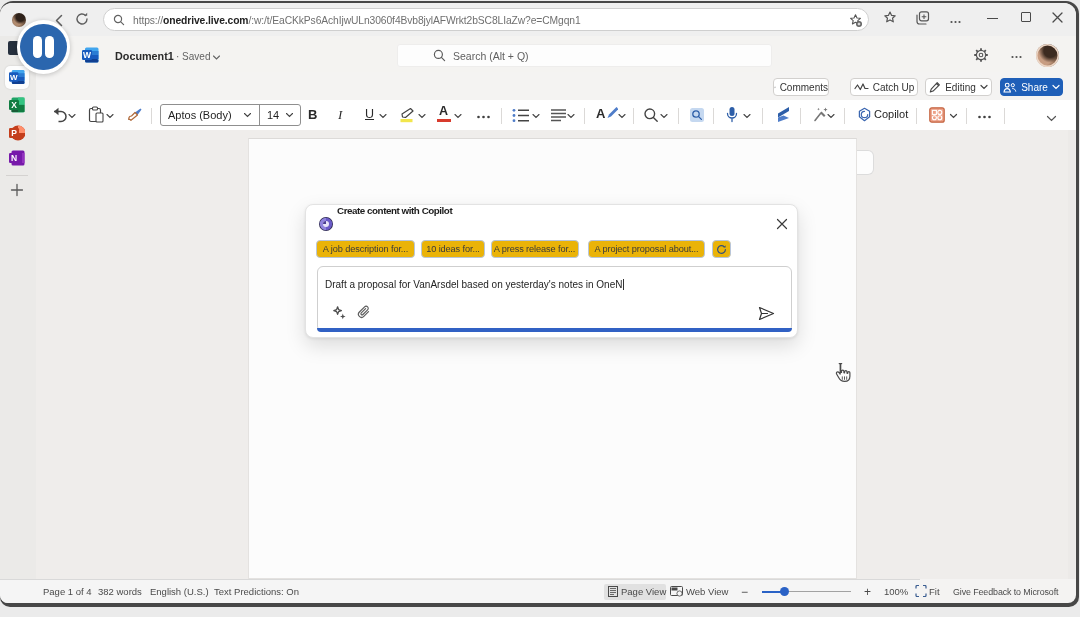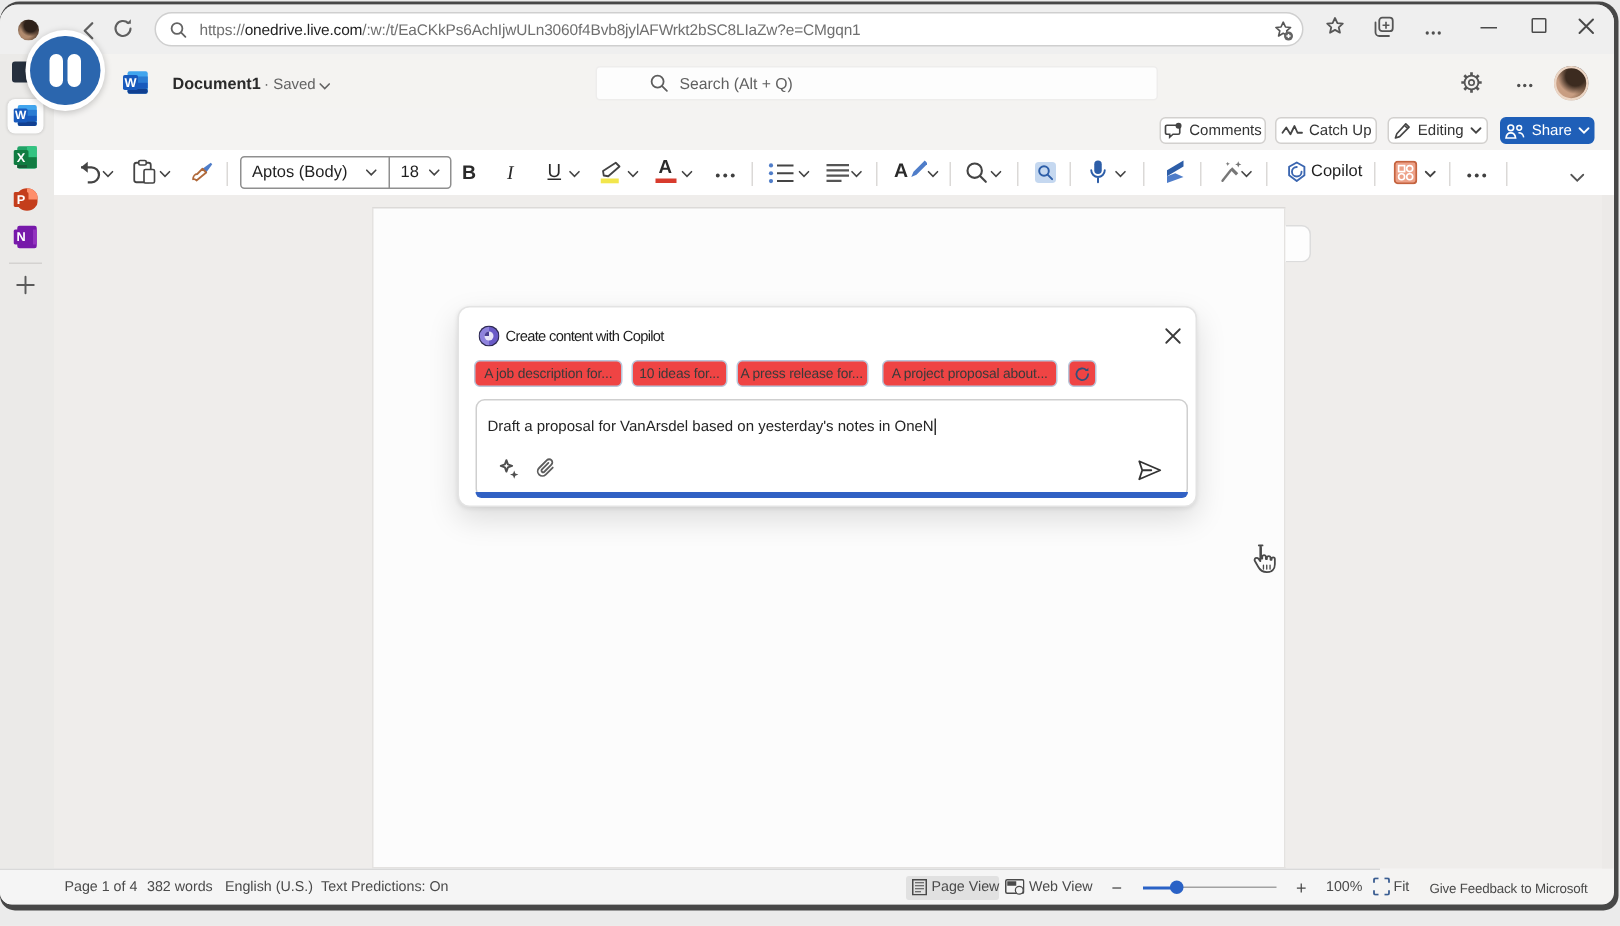--- a/index.html
+++ b/index.html
@@ -14,21 +14,21 @@
 #tabs{position:absolute;left:0;top:69px;width:1076px;height:28px;background:#f4f3f1}
 #toolbar{position:absolute;left:36px;top:97px;width:1040px;height:30px;background:#fff}
 #canvas{position:absolute;left:36px;top:127px;width:1040px;height:449px;background:#efedeb}
 #sidebar{position:absolute;left:0;top:33px;width:36px;height:543px;background:#ebeae8}
 #page{position:absolute;left:248px;top:135px;width:609px;height:441px;background:#fcfcfc;border:1px solid #e4e2e0;border-top:1px solid #dcdad8}
 #sidetab{position:absolute;left:857px;top:147px;width:17px;height:25px;background:#fdfdfd;border:1px solid #dcdcdc;border-left:none;border-radius:0 6px 6px 0}
 #status{position:absolute;left:0;top:576px;width:920px;height:24px;background:#f5f5f5;border-top:1px solid #d9d9d9}
 .t{position:absolute;white-space:nowrap;color:#444}
 .tab{font-size:10.8px;letter-spacing:-.1px;color:#3f3f3f}
 .btn{position:absolute;top:75px;height:18px;border:1px solid #d2d0ce;border-radius:4px;background:#fff;font-size:10px;color:#333;display:flex;align-items:center;justify-content:center;gap:4px}
-.chip{position:absolute;top:35px;height:18px;border:1px solid #b9c6da;border-radius:4px;background:#ef4444;font-size:9.2px;letter-spacing:-.1px;color:#3a3a3a;display:flex;align-items:center;justify-content:center;white-space:nowrap;overflow:hidden}
+.chip{position:absolute;top:35px;height:18px;border:1px solid #b9c6da;border-radius:4px;background:#eab308;font-size:9.2px;letter-spacing:-.1px;color:#3a3a3a;display:flex;align-items:center;justify-content:center;white-space:nowrap;overflow:hidden}
 .vd{position:absolute;top:105px;width:1px;height:16px;background:#dbd9d7}
 .st{font-size:9.5px;color:#4a4a4a}
 </style></head>
 <body>
 <div id="frame"></div>
 <div id="win">
   <div id="chrome">
 
     <div class="abs" style="left:12px;top:10px;width:14px;height:14px;border-radius:50%;background:radial-gradient(circle at 60% 30%,#2e211a 0 32%,rgba(46,33,26,0) 55%),radial-gradient(circle at 38% 62%,#b08a6e 0 30%,#6e5340 60%,#3a291f 100%)"></div>
 
@@ -38,21 +38,21 @@
 
     <svg class="abs" style="left:74px;top:8px" width="16" height="16" viewBox="0 0 16 16">
         <path d="M13 8a5 5 0 1 1-1.5-3.6" fill="none" stroke="#5f5f5f" stroke-width="1.4" stroke-linecap="round"></path>
         <path d="M13.2 1.8v3h-3z" fill="#5f5f5f"></path>
       </svg>
     <div id="pill">
       <svg class="abs" style="left:9px;top:5px" width="12" height="12" viewBox="0 0 12 12">
           <circle cx="5" cy="5" r="3.6" fill="none" stroke="#636363" stroke-width="1.2"></circle>
           <path d="M7.8 7.8 10.6 10.6" stroke="#636363" stroke-width="1.2" stroke-linecap="round"></path>
         </svg>
-      <div class="t" style="left:29px;top:6px;font-size:10.3px;letter-spacing:-.1px;color:#6f6f6f">https://<b style="color:#222;font-weight:400">onedrive.live.com</b>/:w:/t/EaCKkPs6AchIjwULn3060f4Bvb8jylAFWrkt2bSC8LIaZw?e=CMgqn1</div>
+      <div class="t" style="left:29px;top:6px;font-size:10.3px;letter-spacing:-.1px;color:#6f6f6f">https://<b style="color:#222;font-weight:700">onedrive.live.com</b>/:w:/t/EaCKkPs6AchIjwULn3060f4Bvb8jylAFWrkt2bSC8LIaZw?e=CMgqn1</div>
 
       <svg class="abs" style="left:744px;top:4px" width="15" height="15" viewBox="0 0 15 15">
           <path d="M7.5 1.8 9 5l3.4.3-2.6 2.3.8 3.4-3.1-1.8-3.1 1.8.8-3.4L2.6 5.3 6 5z" fill="none" stroke="#565656" stroke-width="1.1" stroke-linejoin="round"></path>
           <circle cx="11" cy="11" r="3" fill="#636363"></circle>
           <path d="M11 9.6v2.8M9.6 11h2.8" stroke="#fff" stroke-width="1"></path>
         </svg>
     </div>
 
     <svg class="abs" style="left:882px;top:7px" width="16" height="16" viewBox="0 0 16 16">
         <path d="M8 2l1.6 3.4 3.6.4-2.7 2.4.8 3.6L8 9.9l-3.3 1.9.8-3.6L2.8 5.8l3.6-.4z" fill="none" stroke="#565656" stroke-width="1.2" stroke-linejoin="round"></path>
@@ -111,21 +111,21 @@
       </svg>
     <svg class="abs" style="left:1011px;top:19px" width="11" height="4" viewBox="0 0 11 4">
         <circle cx="1.5" cy="2" r="1.1" fill="#4f4f4f"></circle>
         <circle cx="5.5" cy="2" r="1.1" fill="#4f4f4f"></circle>
         <circle cx="9.5" cy="2" r="1.1" fill="#4f4f4f"></circle>
       </svg>
     <div class="abs" style="left:1036px;top:8px;width:23px;height:23px;border-radius:50%;background:radial-gradient(circle at 62% 30%,#3c2b20 0 30%,rgba(60,43,32,0) 55%),radial-gradient(circle at 35% 60%,#c89d82 0 35%,#8a6850 60%,#4a352a 85%,#6b5142 100%);box-shadow:inset 0 0 0 1.5px #ecd5c4"></div>
   </div>
 
 
-  <div class="btn" style="left:773px;width:71px"><svg width="13" height="13" viewBox="0 0 13 13">
+  <div class="btn" style="left:773px;width:56px"><svg width="13" height="13" viewBox="0 0 13 13">
         <path d="M2 2.5h7.5a1 1 0 0 1 1 1v4a1 1 0 0 1-1 1H6l-2.2 2v-2H2a1 1 0 0 1-1-1v-4a1 1 0 0 1 1-1z" fill="none" stroke="#444" stroke-width="1.1"></path>
         <circle cx="9.7" cy="2.8" r="2" fill="#444"></circle>
       </svg>Comments</div>
   <div class="btn" style="left:850px;width:68px"><svg width="15" height="11" viewBox="0 0 15 11">
         <path d="M1 6.5 3.5 3l2.8 4.5L9 2l2 4.5h3" fill="none" stroke="#444" stroke-width="1.2" stroke-linecap="round" stroke-linejoin="round"></path>
       </svg>Catch Up</div>
   <div class="btn" style="left:925px;width:67px"><svg width="12" height="12" viewBox="0 0 12 12">
         <path d="M8.2 1.6l2.2 2.2-6.3 6.3L1.3 11l.9-2.8zM7.3 2.5l2.2 2.2" fill="none" stroke="#444" stroke-width="1.1" stroke-linejoin="round"></path>
       </svg>Editing<svg width="8" height="6" viewBox="0 0 8 6">
         <path d="M1 1.5 4 4.5 7 1.5" fill="none" stroke="#444" stroke-width="1.2" stroke-linecap="round"></path>
@@ -160,21 +160,21 @@
       <path d="M13.5 1.5 8 5.5l2.5 2.5 4-5.5z" fill="#4f7dc9"></path>
       <path d="M8 5.5 4.5 9c-1.5 0-2.8 1.5-2.8 3.5 1-.3 1.7 0 2.3.8L10.5 8z" fill="none" stroke="#b06a3b" stroke-width="1.2" stroke-linejoin="round"></path>
     </svg>
   <div class="vd" style="left:151px"></div>
   <div class="abs" style="left:160px;top:101px;width:141px;height:22px;border:1px solid #8f8f8f;border-radius:3px;background:#fff"></div>
   <div class="abs" style="left:259px;top:101px;width:1px;height:22px;background:#8f8f8f"></div>
   <div class="t" style="left:168px;top:106px;font-size:11px;color:#1f1f1f">Aptos (Body)</div>
   <svg class="abs" style="left:243px;top:109px" width="9" height="7" viewBox="0 0 9 7">
       <path d="M1.5 1.5 4.5 4.5 7.5 1.5" fill="none" stroke="#444" stroke-width="1.1" stroke-linecap="round"></path>
     </svg>
-  <div class="t" style="left:267px;top:106px;font-size:11px;color:#1f1f1f">18</div>
+  <div class="t" style="left:267px;top:106px;font-size:11px;color:#1f1f1f">14</div>
   <svg class="abs" style="left:285px;top:109px" width="9" height="7" viewBox="0 0 9 7">
       <path d="M1.5 1.5 4.5 4.5 7.5 1.5" fill="none" stroke="#444" stroke-width="1.1" stroke-linecap="round"></path>
     </svg>
   <div class="t" style="left:308px;top:104px;font-size:13px;font-weight:700;color:#2a2a2a">B</div>
   <div class="t" style="left:338px;top:104px;font-size:13px;font-style:italic;font-family:'Liberation Serif',serif;color:#2a2a2a">I</div>
   <div class="t" style="left:365px;top:104px;font-size:12.5px;text-decoration:underline;color:#2a2a2a">U</div>
   <svg class="abs" style="left:379px;top:110px" width="8" height="6" viewBox="0 0 8 6">
       <path d="M1 1.5 4 4.5 7 1.5" fill="none" stroke="#444" stroke-width="1.1" stroke-linecap="round"></path>
     </svg>
   <svg class="abs" style="left:398px;top:103px" width="18" height="18" viewBox="0 0 18 18">
@@ -325,21 +325,21 @@
   <div id="sidetab"></div>
 
   <div class="abs" id="dlg" style="left:305px;top:201px;width:493px;height:134px;background:#fff;border:1px solid #e3e3e3;border-radius:8px;box-shadow:0 8px 20px rgba(0,0,0,.13),0 1px 3px rgba(0,0,0,.08)">
     <svg class="abs" style="left:13px;top:12px" width="14" height="14" viewBox="0 0 14 14">
         <circle cx="7" cy="7" r="7" fill="#2e2a52"></circle>
         <path d="M7 .8A6.2 6.2 0 0 1 13.2 7 6.2 6.2 0 0 1 7 13.2z" fill="#6a5bc7"></path>
         <path d="M7 .8A6.2 6.2 0 0 0 .8 7 6.2 6.2 0 0 0 7 13.2z" fill="#8f83dd"></path>
         <circle cx="7" cy="7" r="3" fill="#e8e5f8"></circle>
         <path d="M7 4A3 3 0 0 0 4 7h3z" fill="#4b3f91"></path>
       </svg>
-    <div class="t" style="left:31px;top:14px;font-size:9.8px;letter-spacing:-.45px;font-weight:400;color:#1c1c1c">Create content with Copilot</div>
+    <div class="t" style="left:31px;top:0;font-size:9.8px;letter-spacing:-.45px;font-weight:700;color:#1c1c1c">Create content with Copilot</div>
     <svg class="abs" style="left:470px;top:13px" width="12" height="12" viewBox="0 0 12 12">
         <path d="M1.5 1.5 10.5 10.5M10.5 1.5 1.5 10.5" stroke="#3a3a3a" stroke-width="1.2" stroke-linecap="round"></path>
       </svg>
     <div class="chip" style="left:10px;width:99px">A job description for...</div>
     <div class="chip" style="left:115px;width:64px">10 ideas for...</div>
     <div class="chip" style="left:184.5px;width:88px">A press release for...</div>
     <div class="chip" style="left:282px;width:117px">A project proposal about...</div>
     <div class="chip" style="left:405.5px;width:19px">
         <svg width="11" height="11" viewBox="0 0 11 11">
           <path d="M9.4 5.5a3.9 3.9 0 1 1-1.2-2.8" fill="none" stroke="#33507a" stroke-width="1.2" stroke-linecap="round"></path>

